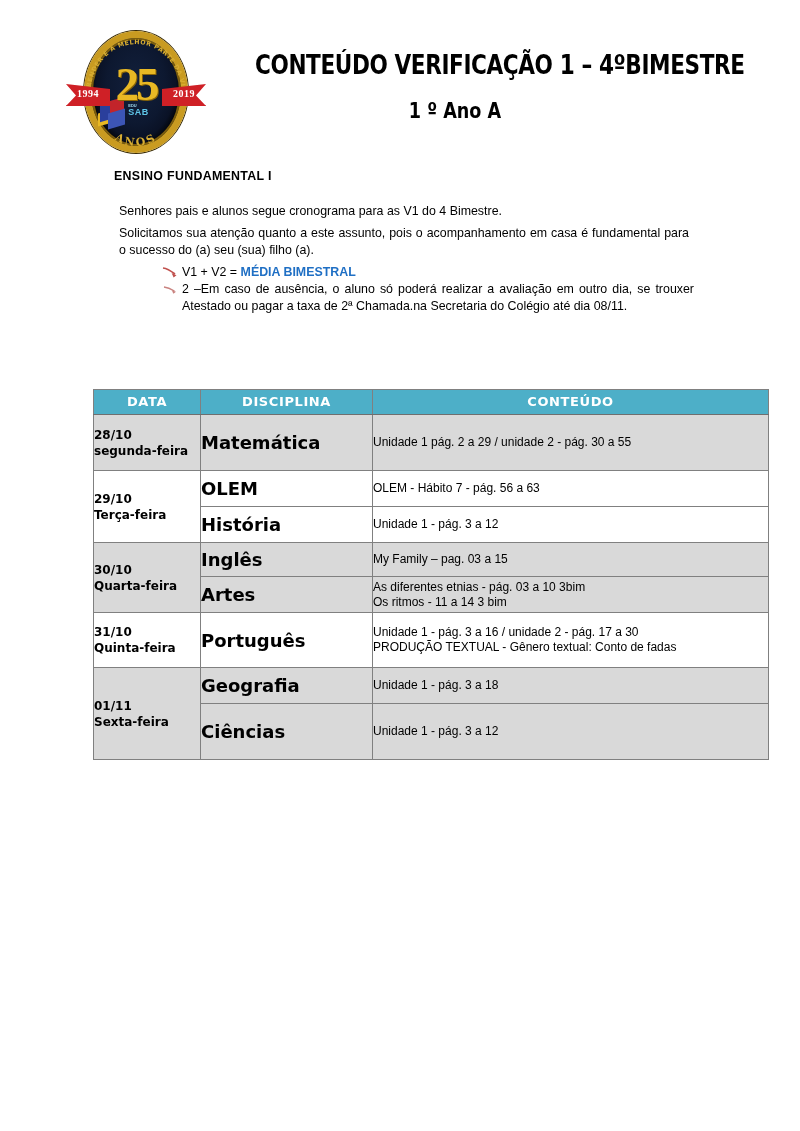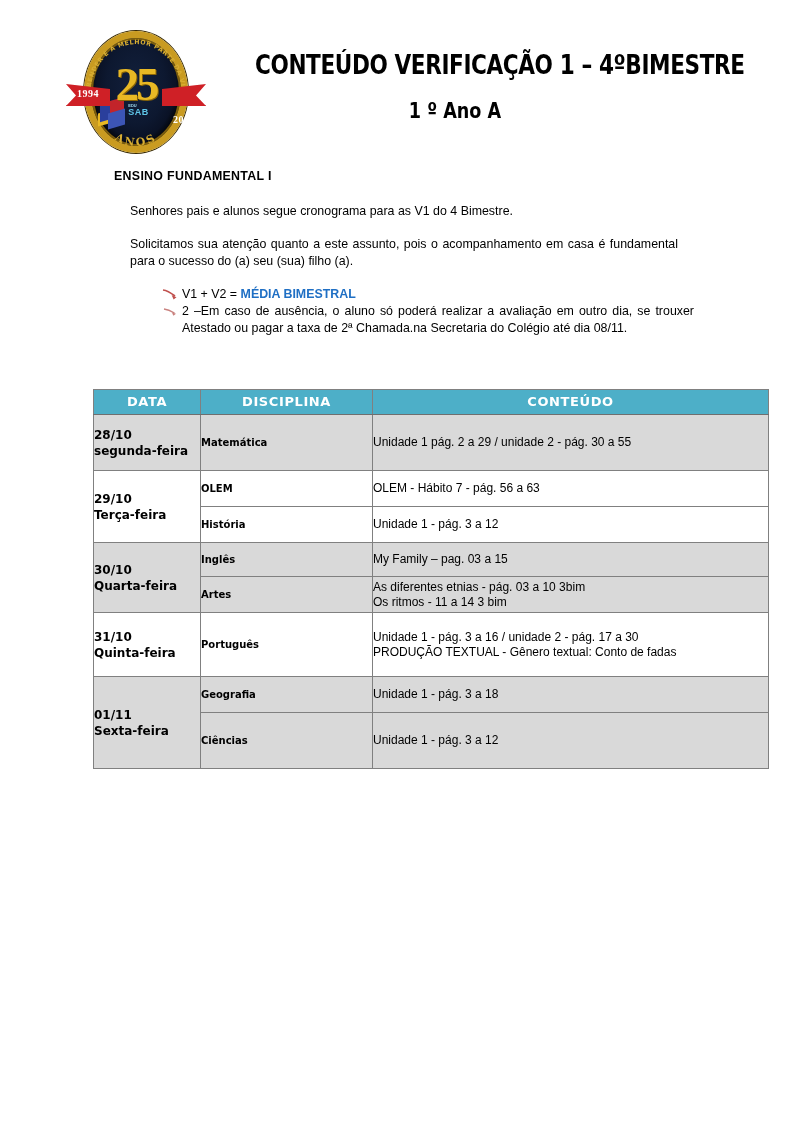--- a/index.html
+++ b/index.html
@@ -115,21 +115,21 @@
   .ribbon-year {
     position: absolute;
     top: 62px;
     font-family: "Liberation Serif", serif;
     font-size: 10px;
     font-weight: bold;
     color: #ffffff;
     letter-spacing: 0.5px;
   }
   .year-left  { left: 5px; }
-  .year-right { right: 5px; margin-top: 26px; }
+  .year-right { right: 5px; }
 
   .title-block {
     position: absolute;
     left: 205px;
     top: 50px;
     width: 500px;
     text-align: center;
   }
   .title-main, .title-sub {
     font-family: "DejaVu Sans", sans-serif;
@@ -159,21 +159,21 @@
     font-size: 12.4px;
     line-height: 17px;
   }
   .level-label {
     font-weight: bold;
     font-size: 12.4px;
     letter-spacing: 0.3px;
     margin: 0 0 18px 0;
   }
   .para {
-    margin: 16px;
+    margin: 5px;
     text-align: justify;
   }
   .para.nojust { text-align: left; }
 
   .bullets {
     list-style: none;
     margin: 0;
     padding: 0 0 0 48px;
   }
   .bullets li {
@@ -233,37 +233,37 @@
     font-weight: bold;
     font-size: 12px;
     line-height: 16px;
     padding: 4px 2px;
   }
   .cell-date .d-day { display: block; }
   .cell-date .d-week { display: block; }
   .cell-disc {
     font-family: "DejaVu Sans", sans-serif;
     font-weight: bold;
-    font-size: 10px;
+    font-size: 18px;
     padding: 6px 0 6px 9px;
     vertical-align: middle;
   }
   .cell-cont {
     font-family: "Liberation Sans", sans-serif;
     font-size: 12px;
     line-height: 15px;
     padding: 5px 6px 5px 7px;
     vertical-align: top;
   }
   .row-shade  td { background: #d9d9d9; }
   .row-plain  td { background: #ffffff; }
 
   .h-tall   { height: 56px; }
   .h-mid    { height: 36px; }
-  .h-tall2  { height: 64px; }
+  .h-tall2  { height: 55px; }
   .h-short  { height: 34px; }
 </style>
 </head>
 <body>
 
 <div class="header">
 
   <div class="logo">
     <div class="logo-outer"></div>
 

